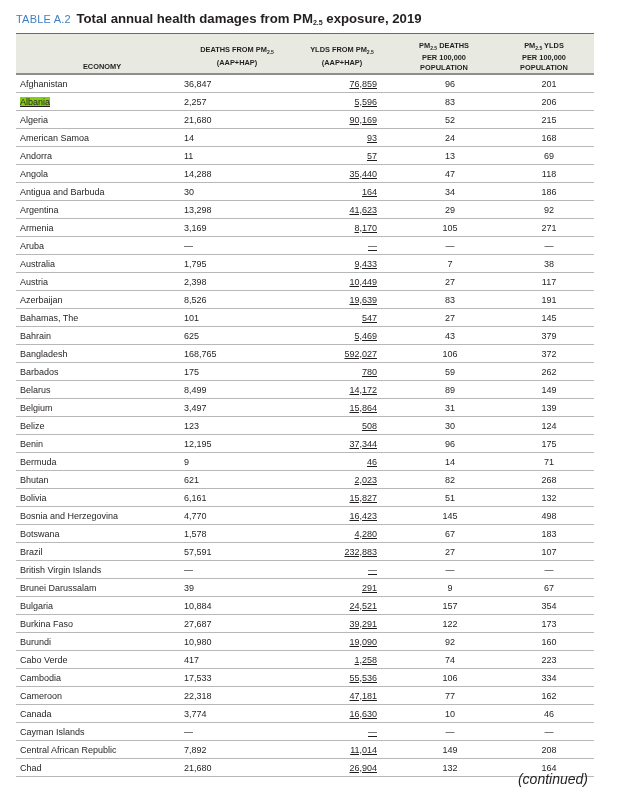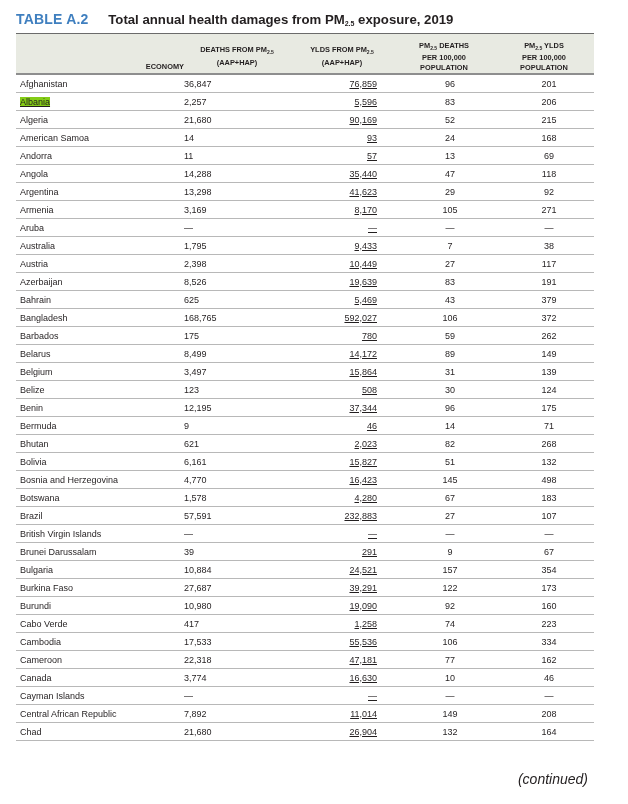--- a/index.html
+++ b/index.html
@@ -5,36 +5,36 @@
   html, body { margin: 0; padding: 0; background: #ffffff; }
   body {
     width: 628px; height: 804px; overflow: hidden; position: relative;
     font-family: "Liberation Sans", "DejaVu Sans", sans-serif; color: #231f20;
   }
   .title {
     position: absolute; left: 16px; top: 11px; white-space: nowrap;
     font-size: 13.2px; font-weight: bold; color: #231f20;
   }
   .title .label {
-    font-size: 14px; color: #3f7fbf; font-weight: bold; letter-spacing: 0.2px;
-    margin-right: 16px;
+    font-size: 11px; color: #3f7fbf; font-weight: normal; letter-spacing: 0.2px;
+    margin-right: 2px;
   }
   .title sub { font-size: 7px; vertical-align: -2px; }
   .tbl {
     position: absolute; left: 16px; top: 33px; width: 578px;
     border-collapse: collapse; table-layout: fixed;
   }
   .tbl thead tr { background: #e8eae2; }
   .tbl thead { border-top: 1.5px solid #6b6b6b; }
   .tbl th {
     font-size: 7.4px; font-weight: bold; color: #231f20; line-height: 9.5px;
     padding: 0; height: 33px; vertical-align: bottom; padding-bottom: 1px;
     text-align: center;
   }
-  .tbl th.eco { text-align: right; padding-left: 4px; padding-bottom: 2px; }
+  .tbl th.eco { text-align: center; padding-left: 4px; padding-bottom: 2px; }
   .tbl th.c1, .tbl th.c2 { padding-bottom: 6px; }
   .tbl th sub { font-size: 5px; vertical-align: -2px; }
   .tbl thead tr { border-bottom: 2px solid #8e8e8e; }
   .tbl td {
     font-size: 9px; height: 17px; padding: 0; border-bottom: 1px solid #b8b8b8;
     vertical-align: middle; color: #231f20;
   }
   .tbl td.eco { padding-left: 4px; text-align: left; }
   .tbl td.n1 { text-align: left; padding-right: 4px; }
   .tbl td.n2 { text-align: right; padding-right: 17px; text-decoration: underline; }
@@ -121,20 +121,27 @@
         <td class="n4"><span>69</span></td>
       </tr>
       <tr>
         <td class="eco"><span>Angola</span></td>
         <td class="n1"><span>14,288</span></td>
         <td class="n2"><span>35,440</span></td>
         <td class="n3"><span>47</span></td>
         <td class="n4"><span>118</span></td>
       </tr>
       <tr>
+        <td class="eco"><span>Antigua and Barbuda</span></td>
+        <td class="n1"><span>30</span></td>
+        <td class="n2"><span>164</span></td>
+        <td class="n3"><span>34</span></td>
+        <td class="n4"><span>186</span></td>
+      </tr>
+      <tr>
         <td class="eco"><span>Argentina</span></td>
         <td class="n1"><span>13,298</span></td>
         <td class="n2"><span>41,623</span></td>
         <td class="n3"><span>29</span></td>
         <td class="n4"><span>92</span></td>
       </tr>
       <tr>
         <td class="eco"><span>Armenia</span></td>
         <td class="n1"><span>3,169</span></td>
         <td class="n2"><span>8,170</span></td>
@@ -161,20 +168,27 @@
         <td class="n2"><span>10,449</span></td>
         <td class="n3"><span>27</span></td>
         <td class="n4"><span>117</span></td>
       </tr>
       <tr>
         <td class="eco"><span>Azerbaijan</span></td>
         <td class="n1"><span>8,526</span></td>
         <td class="n2"><span>19,639</span></td>
         <td class="n3"><span>83</span></td>
         <td class="n4"><span>191</span></td>
+      </tr>
+      <tr>
+        <td class="eco"><span>Bahamas, The</span></td>
+        <td class="n1"><span>101</span></td>
+        <td class="n2"><span>547</span></td>
+        <td class="n3"><span>27</span></td>
+        <td class="n4"><span>145</span></td>
       </tr>
       <tr>
         <td class="eco"><span>Bahrain</span></td>
         <td class="n1"><span>625</span></td>
         <td class="n2"><span>5,469</span></td>
         <td class="n3"><span>43</span></td>
         <td class="n4"><span>379</span></td>
       </tr>
       <tr>
         <td class="eco"><span>Bangladesh</span></td>

